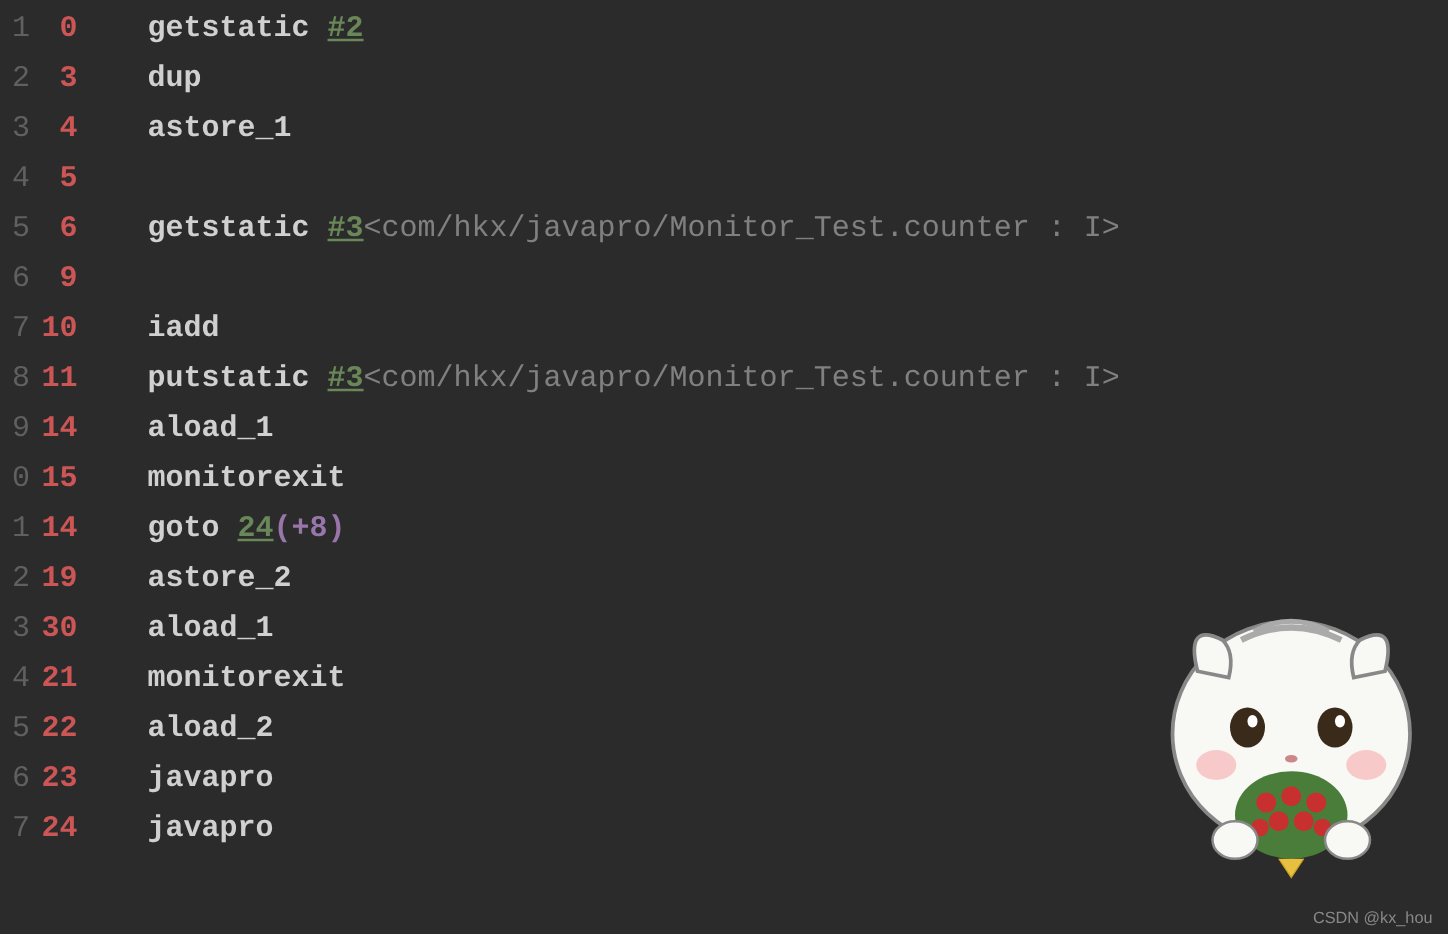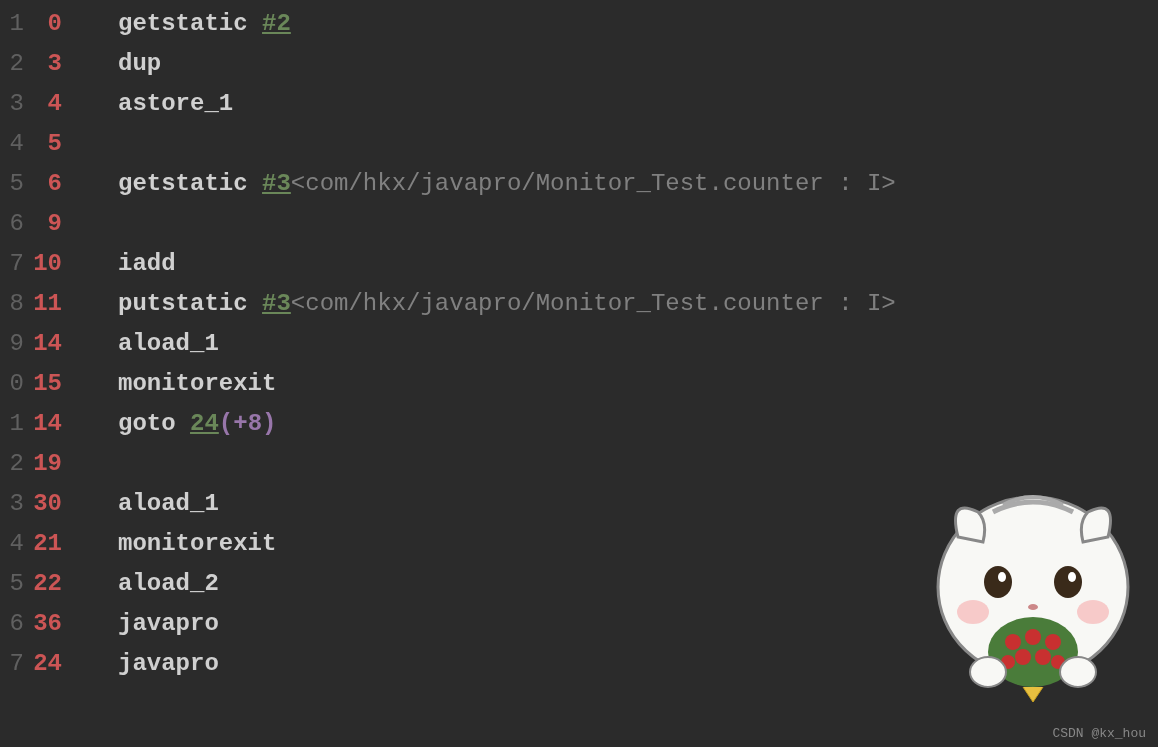--- a/index.html
+++ b/index.html
@@ -63,21 +63,21 @@
     .bracket-text {
       color: #808080;
       font-weight: normal;
     }
     .watermark {
       position: absolute;
       bottom: 6px;
       right: 12px;
       font-size: 13px;
       color: #888;
-      font-family: Liberation Mono, monospace;
+      font-family: Liberation Sans, sans-serif;
     }
     .mascot {
       position: absolute;
       right: 10px;
       bottom: 40px;
       width: 230px;
       height: 240px;
     }
   </style>
 </head>
@@ -140,39 +140,40 @@
     <div class="code-line">
       <span class="line-number">1</span>
       <span class="byte-offset">14</span>
       <span class="instruction">goto </span>
       <span class="goto-target">24</span>
       <span class="goto-offset"> (+8)</span>
     </div>
     <div class="code-line">
       <span class="line-number">2</span>
       <span class="byte-offset">19</span>
+      <span class="instruction">astore_2</span>
     </div>
     <div class="code-line">
       <span class="line-number">3</span>
       <span class="byte-offset">30</span>
       <span class="instruction">aload_1</span>
     </div>
     <div class="code-line">
       <span class="line-number">4</span>
       <span class="byte-offset">21</span>
       <span class="instruction">monitorexit</span>
     </div>
     <div class="code-line">
       <span class="line-number">5</span>
       <span class="byte-offset">22</span>
       <span class="instruction">aload_2</span>
     </div>
     <div class="code-line">
       <span class="line-number">6</span>
-      <span class="byte-offset">36</span>
+      <span class="byte-offset">23</span>
       <span class="instruction">javapro</span>
     </div>
     <div class="code-line">
       <span class="line-number">7</span>
       <span class="byte-offset">24</span>
       <span class="instruction">javapro</span>
     </div>
   </div>
 
 <svg class="mascot" viewBox="0 0 230 240">

